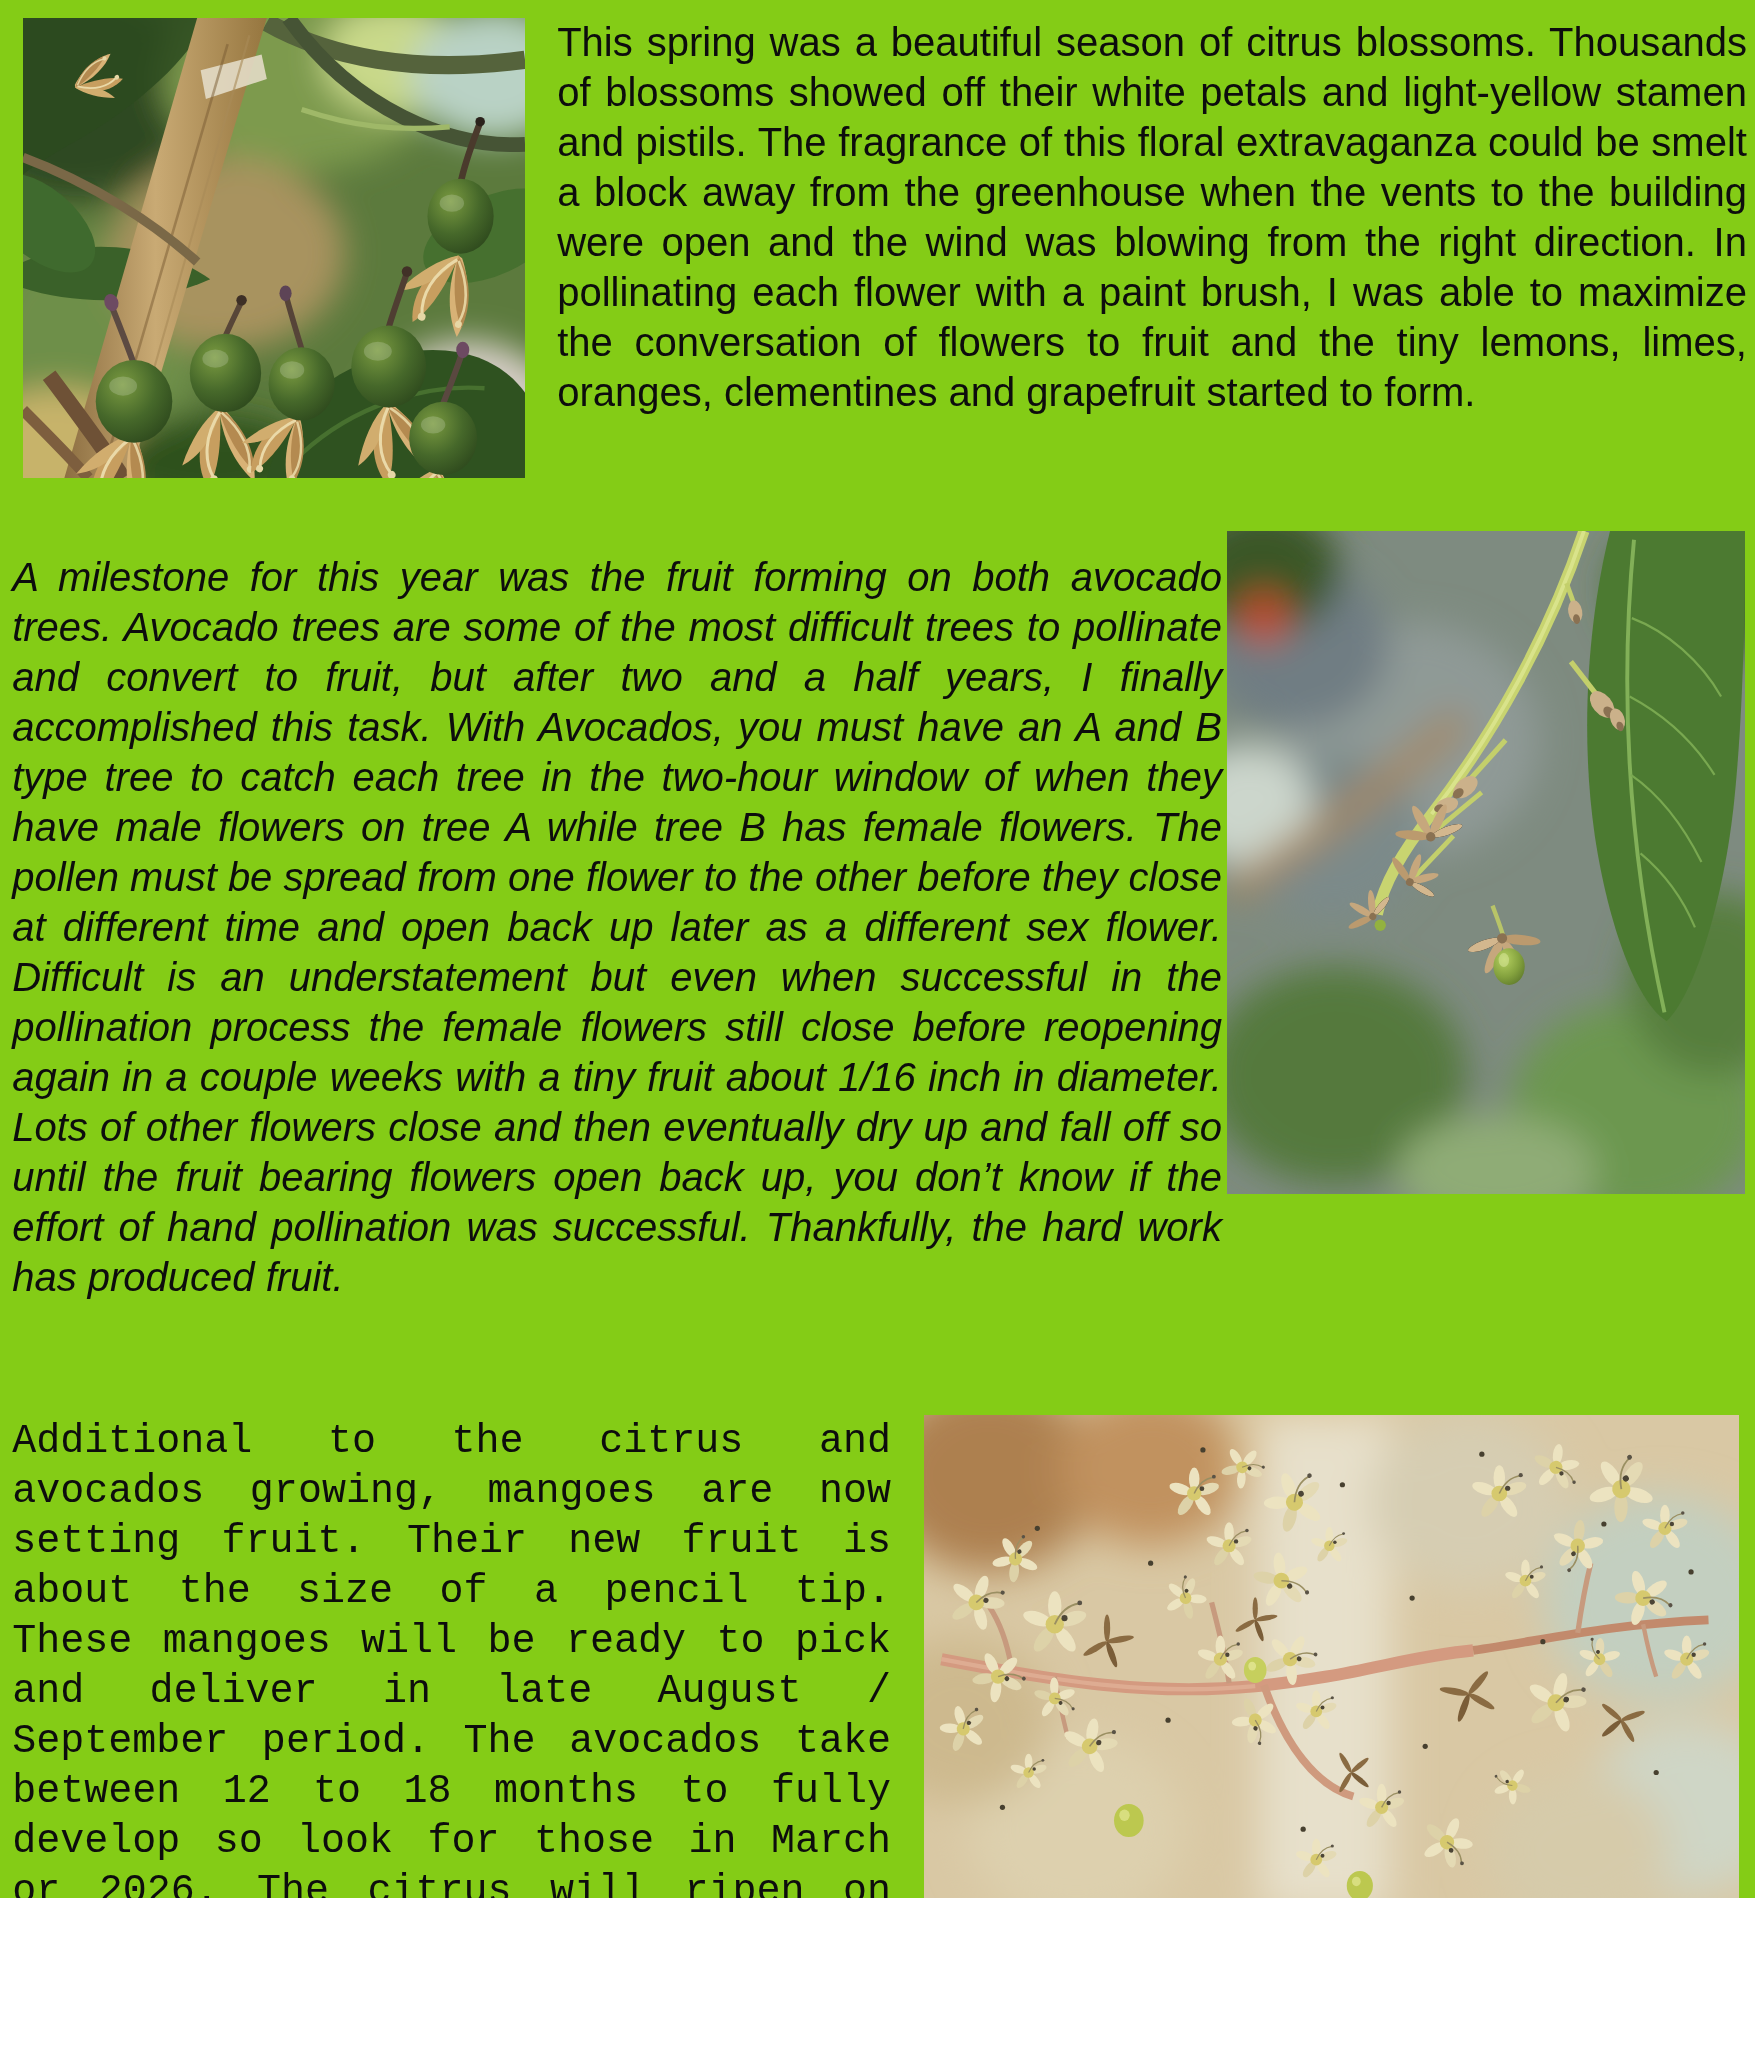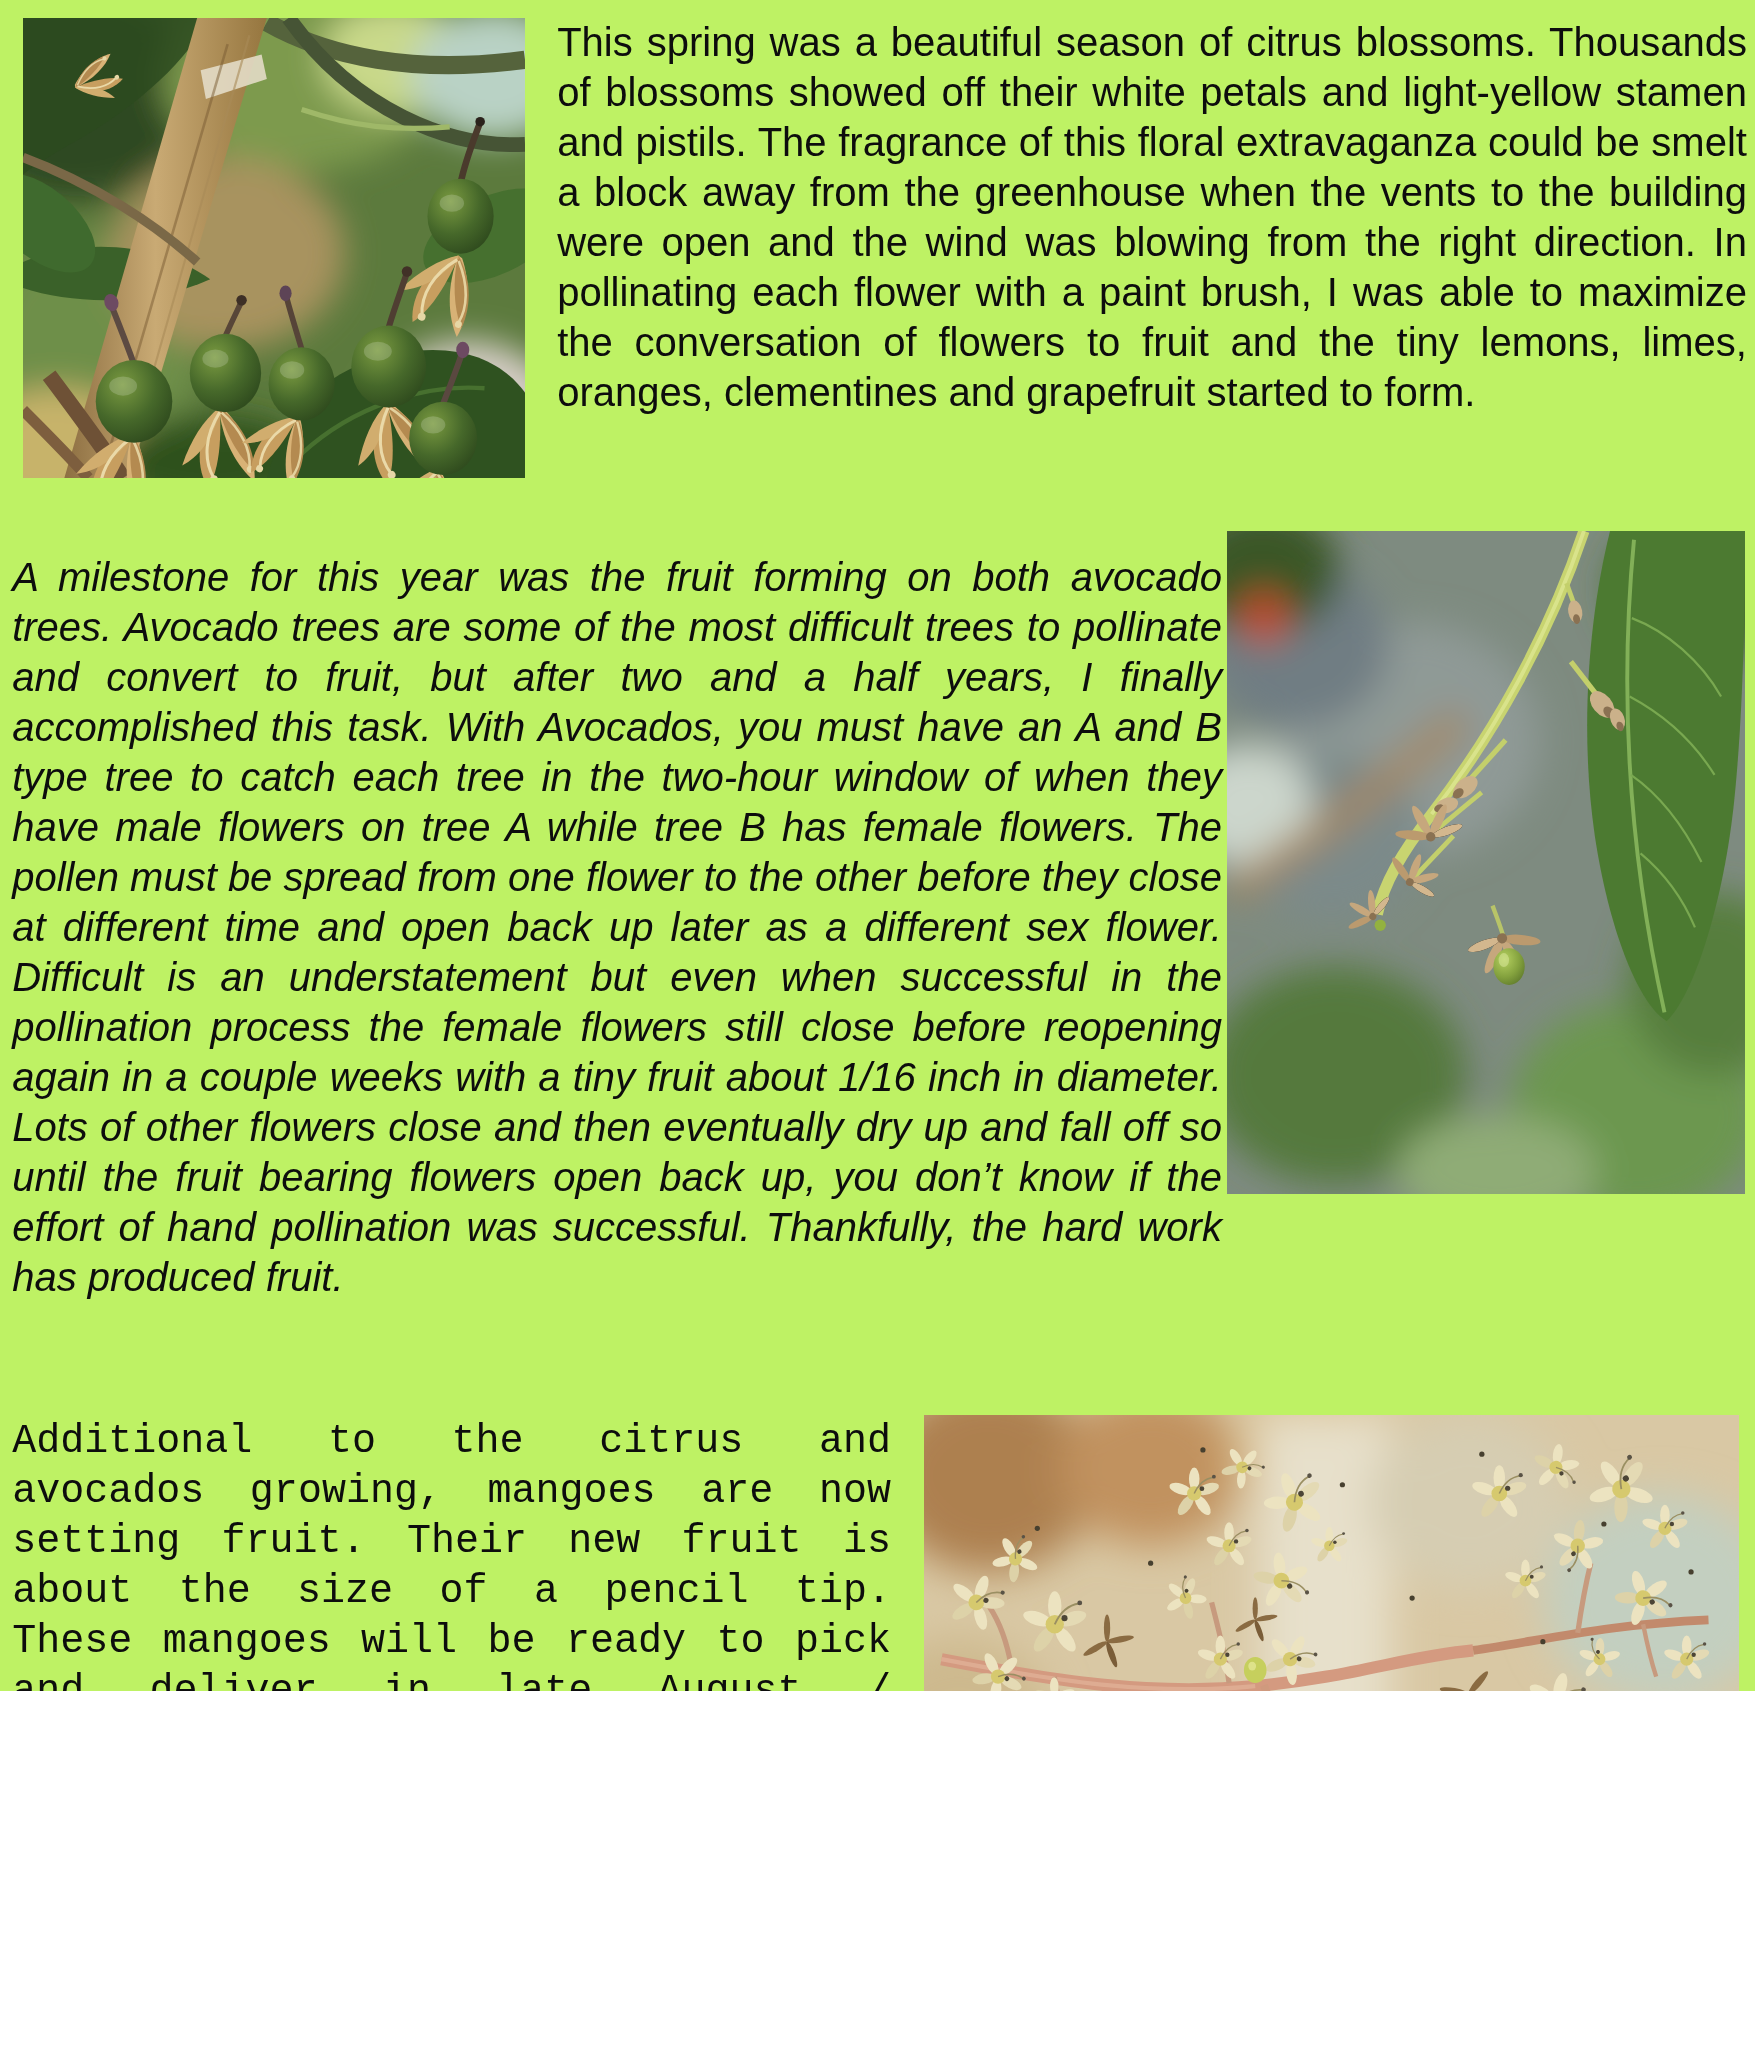--- a/index.html
+++ b/index.html
@@ -1,20 +1,20 @@
 <!DOCTYPE html>
 <html style="font-size:7px"><head>
 <meta charset="utf-8">
 <style>
   html, body { margin: 0; padding: 0; background: #ffffff; }
   .page {
     position: relative;
     width: 1756px;
-    height: 1691px;
-    background: #bef264;
+    height: 1898px;
+    background: #84cc16;
     overflow: hidden;
     font-family: "Liberation Sans", sans-serif;
     font-size: 40px;
     line-height: 50px;
     color: #0d0d0d;
   }
   .sec { position: relative; }
   .sec p { margin: 0; text-align: justify; }
   .wrap-spacer { pointer-events: none; }
 

